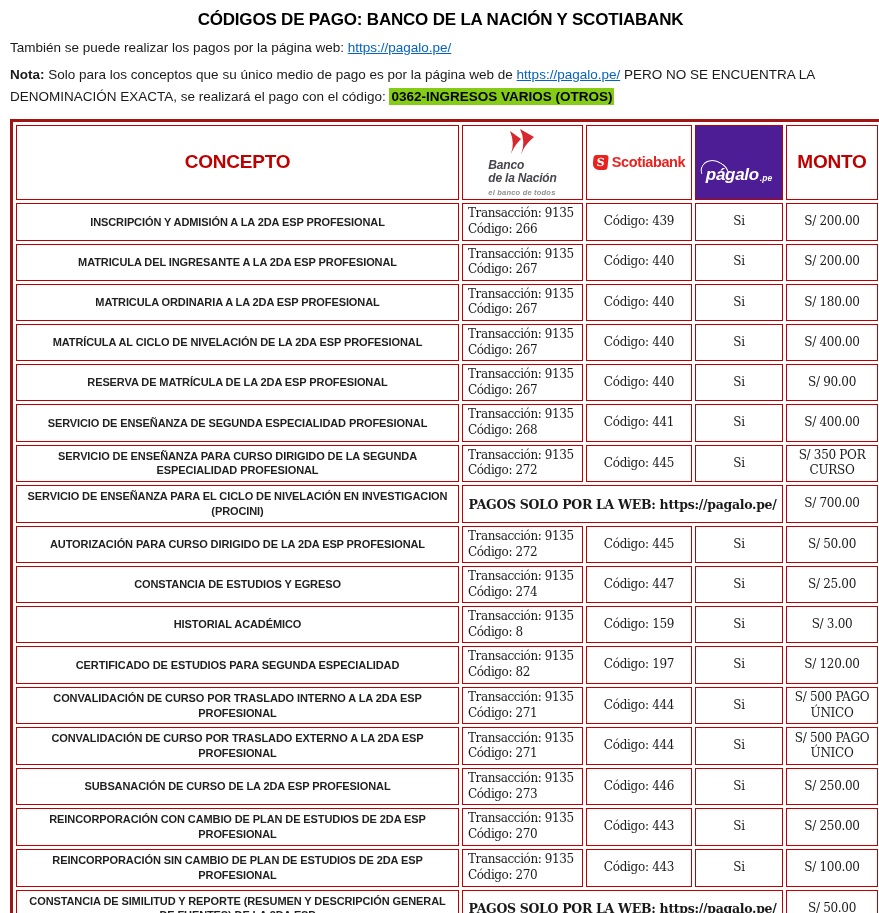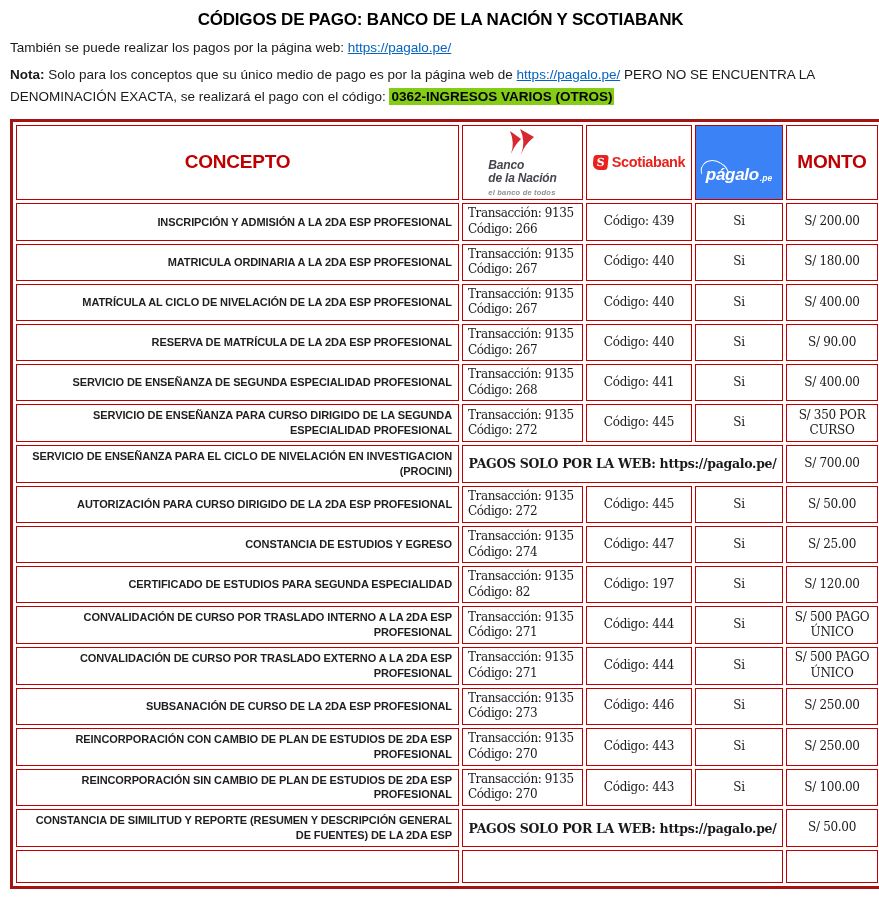--- a/index.html
+++ b/index.html
@@ -82,21 +82,21 @@
     transform: skewX(-6deg);
   }
   .sb-name {
     color: #E8231F;
     font-size: 14.5px;
     font-weight: bold;
     letter-spacing: -0.4px;
   }
 
   
-  th.h-pagalo { background: #3b82f6; }
+  th.h-pagalo { background: #4c1d95; }
   .pg-logo {
     display: flex; align-items: flex-end; justify-content: center;
     position: relative; height: 100%;
     padding: 14px 0;
   }
   .pg-brand {
     color: #fff;
     font-size: 17px;
     font-weight: bold;
     font-style: italic;
@@ -113,21 +113,21 @@
     transform: rotate(32deg);
     pointer-events: none;
   }
   .pg-tld { color: #fff; font-size: 8.5px; font-style: italic; margin: 8px 0 2px 1px; }
 
   
   td.c-concept {
     font-size: 11px;
     font-weight: bold;
     color: #1f1f1f;
-    text-align: right;
+    text-align: center;
     padding: 3px 6px 3px 6px;
     line-height: 1.35;
     letter-spacing: -0.1px;
   }
   td.c-banco {
     font-family: "DejaVu Serif", serif;
     font-size: 12px;
     text-align: left;
     padding: 2px 2px 2px 5px;
     line-height: 1.3;
@@ -215,20 +215,30 @@
     <td class="c-concept"><span>INSCRIPCIÓN Y ADMISIÓN A LA 2DA ESP PROFESIONAL</span></td>
     <td class="c-banco">
       <div>Transacción: 9135</div>
       <div>Código: 266</div>
     </td>
     <td class="c-scotia"><span>Código: 439</span></td>
     <td class="c-pagalo"><span>Si</span></td>
     <td class="c-monto"><span>S/ 200.00</span></td>
   </tr>
 
+  <tr>
+    <td class="c-concept"><span>MATRICULA DEL INGRESANTE A LA 2DA ESP PROFESIONAL</span></td>
+    <td class="c-banco">
+      <div>Transacción: 9135</div>
+      <div>Código: 267</div>
+    </td>
+    <td class="c-scotia"><span>Código: 440</span></td>
+    <td class="c-pagalo"><span>Si</span></td>
+    <td class="c-monto"><span>S/ 200.00</span></td>
+  </tr>
 
   <tr>
     <td class="c-concept"><span>MATRICULA ORDINARIA A LA 2DA ESP PROFESIONAL</span></td>
     <td class="c-banco">
       <div>Transacción: 9135</div>
       <div>Código: 267</div>
     </td>
     <td class="c-scotia"><span>Código: 440</span></td>
     <td class="c-pagalo"><span>Si</span></td>
     <td class="c-monto"><span>S/ 180.00</span></td>
@@ -299,20 +309,30 @@
     <td class="c-concept"><span>CONSTANCIA DE ESTUDIOS Y EGRESO</span></td>
     <td class="c-banco">
       <div>Transacción: 9135</div>
       <div>Código: 274</div>
     </td>
     <td class="c-scotia"><span>Código: 447</span></td>
     <td class="c-pagalo"><span>Si</span></td>
     <td class="c-monto"><span>S/ 25.00</span></td>
   </tr>
 
+  <tr>
+    <td class="c-concept"><span>HISTORIAL ACADÉMICO</span></td>
+    <td class="c-banco">
+      <div>Transacción: 9135</div>
+      <div>Código: 8</div>
+    </td>
+    <td class="c-scotia"><span>Código: 159</span></td>
+    <td class="c-pagalo"><span>Si</span></td>
+    <td class="c-monto"><span>S/ 3.00</span></td>
+  </tr>
 
   <tr>
     <td class="c-concept"><span>CERTIFICADO DE ESTUDIOS PARA SEGUNDA ESPECIALIDAD</span></td>
     <td class="c-banco">
       <div>Transacción: 9135</div>
       <div>Código: 82</div>
     </td>
     <td class="c-scotia"><span>Código: 197</span></td>
     <td class="c-pagalo"><span>Si</span></td>
     <td class="c-monto"><span>S/ 120.00</span></td>

